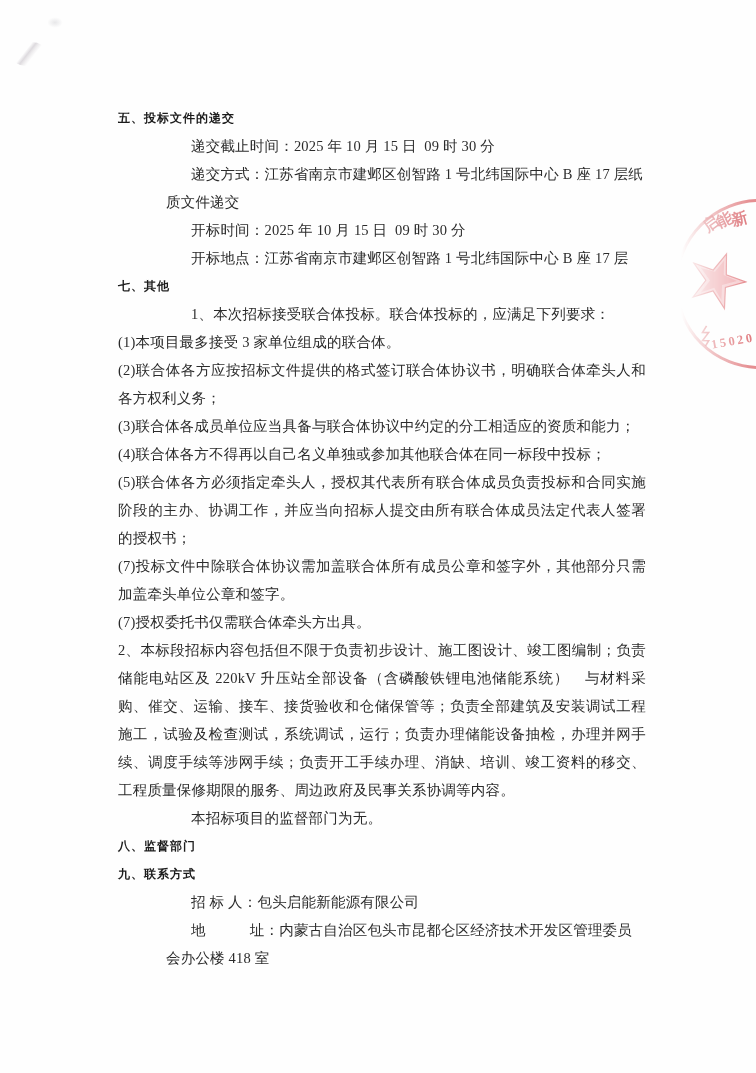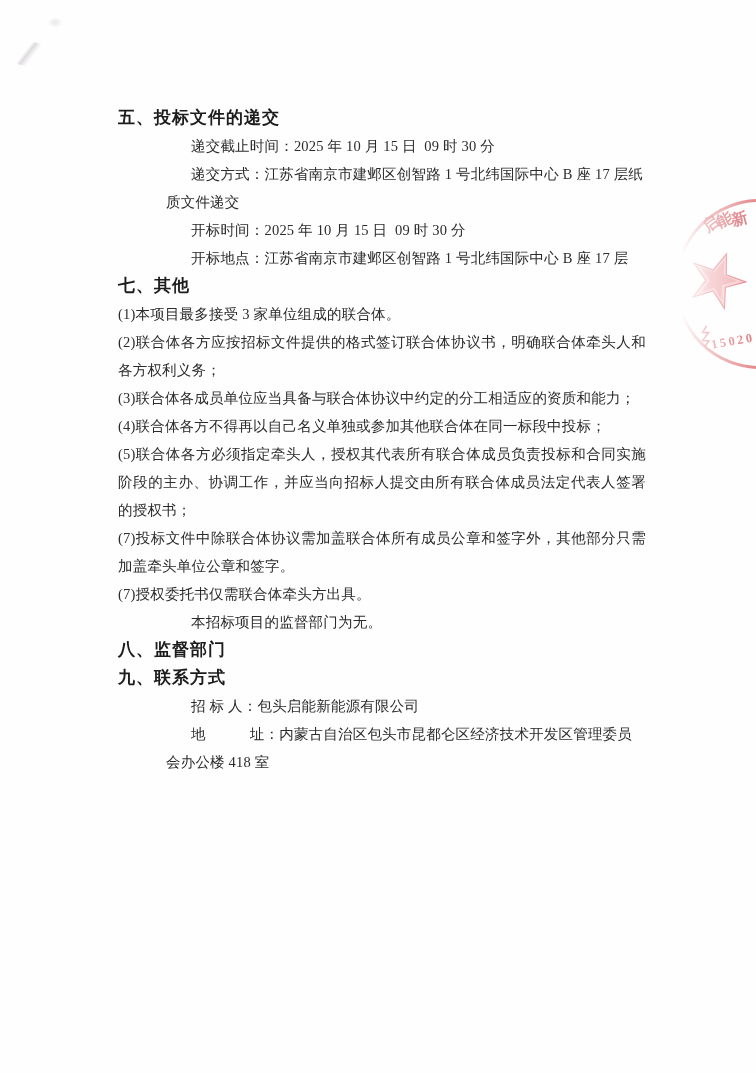--- a/index.html
+++ b/index.html
@@ -17,21 +17,21 @@
   .para{
     margin:0;
     font-size:14.5px;
     line-height:28px;
     text-align:justify;
     white-space:pre-wrap;
     letter-spacing:0.2px;
     color:#2b2b2b;
   }
   .para.heading{
-    font-size:17px;
+    font-size:12px;
     font-weight:bold;
     color:#1c1c1c;
     letter-spacing:1px;
     text-align:left;
   }
   .para.indented{ text-indent:25px; text-align:left;margin-left:48px; }
   
   .smudge{position:absolute;pointer-events:none;}
   .smudge-1{
     left:44px;top:15px;width:22px;height:15px;
@@ -80,27 +80,29 @@
   <div class="smudge smudge-1"></div>
   <div class="smudge smudge-2"></div>
 
   <div class="content" id="doc-content">
       <p class="para heading">五、投标文件的递交</p>
       <p class="para indented">递交截止时间：2025 年 10 月 15 日  09 时 30 分</p>
       <p class="para indented">递交方式：江苏省南京市建邺区创智路 1 号北纬国际中心 B 座 17 层纸质文件递交</p>
       <p class="para indented">开标时间：2025 年 10 月 15 日  09 时 30 分</p>
       <p class="para indented">开标地点：江苏省南京市建邺区创智路 1 号北纬国际中心 B 座 17 层</p>
       <p class="para heading">七、其他</p>
+      <p class="para indented">1、本次招标接受联合体投标。联合体投标的，应满足下列要求：</p>
       <p class="para body">(1)本项目最多接受 3 家单位组成的联合体。</p>
       <p class="para body">(2)联合体各方应按招标文件提供的格式签订联合体协议书，明确联合体牵头人和各方权利义务；</p>
       <p class="para body">(3)联合体各成员单位应当具备与联合体协议中约定的分工相适应的资质和能力；</p>
       <p class="para body">(4)联合体各方不得再以自己名义单独或参加其他联合体在同一标段中投标；</p>
       <p class="para body">(5)联合体各方必须指定牵头人，授权其代表所有联合体成员负责投标和合同实施阶段的主办、协调工作，并应当向招标人提交由所有联合体成员法定代表人签署的授权书；</p>
       <p class="para body">(7)投标文件中除联合体协议需加盖联合体所有成员公章和签字外，其他部分只需加盖牵头单位公章和签字。</p>
       <p class="para body">(7)授权委托书仅需联合体牵头方出具。</p>
+      <p class="para body">2、本标段招标内容包括但不限于负责初步设计、施工图设计、竣工图编制；负责储能电站区及 220kV 升压站全部设备（含磷酸铁锂电池储能系统）　与材料采购、催交、运输、接车、接货验收和仓储保管等；负责全部建筑及安装调试工程施工，试验及检查测试，系统调试，运行；负责办理储能设备抽检，办理并网手续、调度手续等涉网手续；负责开工手续办理、消缺、培训、竣工资料的移交、工程质量保修期限的服务、周边政府及民事关系协调等内容。</p>
       <p class="para indented">本招标项目的监督部门为无。</p>
       <p class="para heading">八、监督部门</p>
       <p class="para heading">九、联系方式</p>
       <p class="para indented">招 标 人：包头启能新能源有限公司</p>
       <p class="para indented">地　　　址：内蒙古自治区包头市昆都仑区经济技术开发区管理委员会办公楼 418 室</p>
     </div>
 
   <div class="stamp">
     <div class="seal-ring"></div>
     <span class="seal-char c0">启</span>

